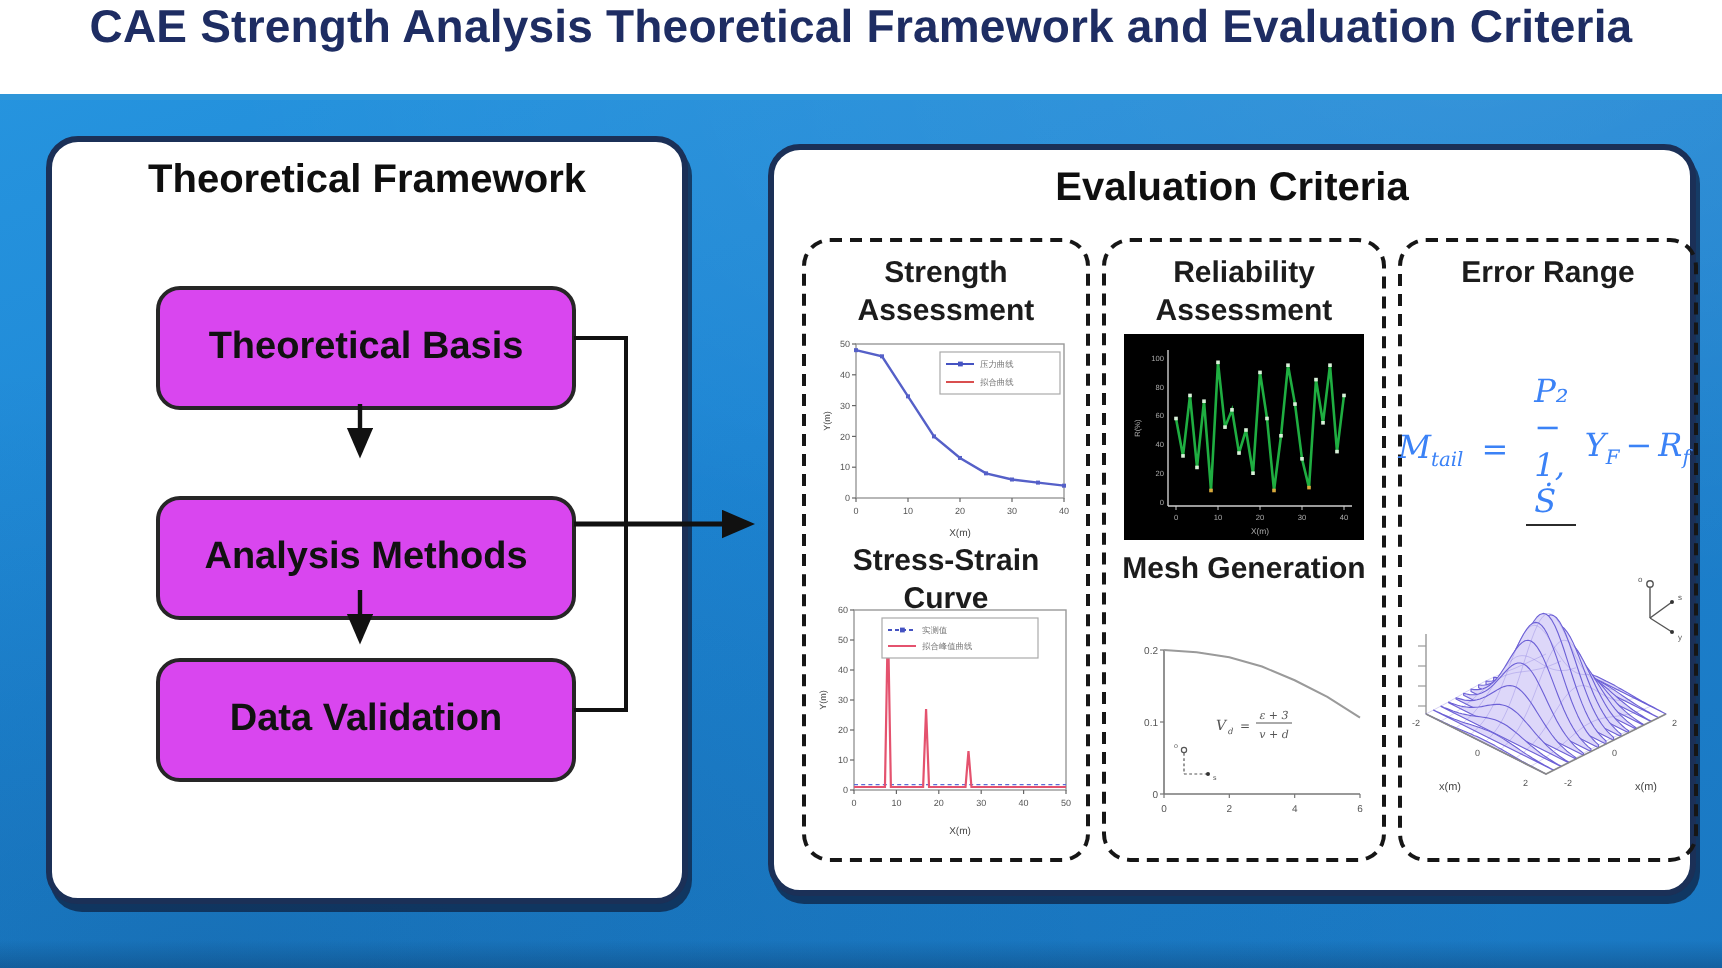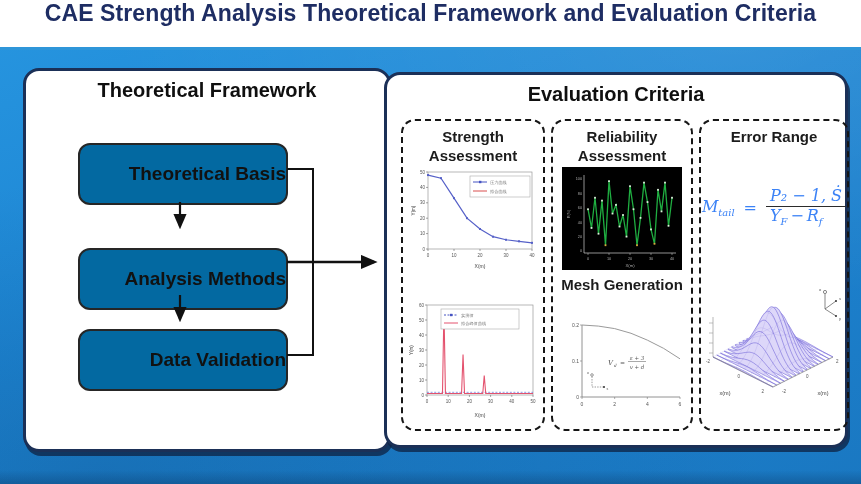--- a/index.html
+++ b/index.html
@@ -9,43 +9,43 @@
       radial-gradient(120% 90% at 85% 8%, rgba(255,255,255,0.10), rgba(255,255,255,0) 60%),
       radial-gradient(140% 110% at 12% 98%, rgba(0,30,70,0.16), rgba(0,0,0,0) 55%),
       linear-gradient(160deg,#2796e0 0%, #1d85d3 45%, #1a78c2 100%);}
   .stage::after{content:"";position:absolute;left:0;right:0;bottom:0;height:14px;
     background:linear-gradient(rgba(10,60,110,0), rgba(8,52,96,0.35));pointer-events:none;}
   .titlebar{position:absolute;left:0;top:0;width:861px;height:47px;background:#ffffff;
     border-bottom:3px solid #2f96d9;display:flex;align-items:flex-start;justify-content:center;}
   .titlebar h1{margin:0;font-size:23px;font-weight:700;color:#1e2d63;letter-spacing:0.1px;}
   .panel{position:absolute;background:#ffffff;border:3px solid #1b3057;border-radius:16px;
     box-shadow:2px 4px 0 rgba(13,34,66,0.75);}
-  .panel-left{left:23px;top:68px;width:315px;height:378px;padding-left:47px;}
+  .panel-left{left:23px;top:68px;width:315px;height:378px;}
   .panel-right{left:384px;top:72px;width:458px;height:370px;}
   .panel h2{position:absolute;left:0;right:0;top:8px;margin:0;text-align:center;
     font-size:20px;font-weight:700;color:#0f0f0f;}
-  .node{position:absolute;left:52px;width:206px;height:58px;background:#0369a1;
-    border:2.5px solid #262626;border-radius:12px;display:flex;align-items:center;justify-content:flex-end;
+  .node{position:absolute;left:52px;width:206px;height:58px;background:#d946ef;
+    border:2.5px solid #262626;border-radius:12px;display:flex;align-items:center;justify-content:center;
     font-size:19px;font-weight:600;color:#111;}
   .node.n1{top:72px;} .node.n2{top:165px;margin-top:12px;} .node.n3{top:258px;}
   .dash-box{position:absolute;top:44px;height:308px;border:2.6px dashed #161616;border-radius:14px;}
   .db-a{left:14px;width:140px;} .db-b{left:164px;width:138px;} .db-c{left:312px;width:146px;}
   .sec-title,.sec-caption{position:absolute;left:0;right:0;text-align:center;
     font-size:15px;font-weight:700;color:#1c1c1c;line-height:19px;}
   .sec-title{top:6px;}
   .chart{position:absolute;}
   .c0{left:7px;top:46px;} .c1{left:4px;top:176px;}
   .c2{left:9px;top:46px;} .c3{left:5px;top:196px;}
   .c4{left:-4px;top:158px;}
   .cap-a{top:150px;} .cap-b{top:154px;}
   .formula-row{position:absolute;top:66px;left:0;right:0;display:flex;align-items:center;justify-content:center;
     gap:6px;font-family:"DejaVu Serif",serif;font-size:16px;color:#3b82f6;}
   .it{font-style:italic;}
   sub{font-size:62%;}
-  .frac{display:inline-flex;flex-direction:column;align-items:flex-start;line-height:1.15;}
+  .frac{display:inline-flex;flex-direction:row;align-items:center;line-height:1.15;}
   .frac .num{border-bottom:1.4px solid #2b2b2b;padding:0 4px 1px;}
   .frac .den{padding:0 4px;}
   .f-op{margin:0 3px;}
   .connectors{position:absolute;left:0;top:0;pointer-events:none;}
 </style>
 </head>
 <body>
 
 <div class="stage">
 
@@ -110,20 +110,21 @@
             <rect x="95" y="71.76" width="2" height="2" fill="#5560c8"></rect>
             <rect x="108" y="73.3" width="2" height="2" fill="#5560c8"></rect>
             <rect x="121" y="74.84" width="2" height="2" fill="#5560c8"></rect>
             <rect x="60" y="9" width="60" height="21" fill="#fff" stroke="#aaa" stroke-width="0.6"></rect>
             <line x1="63" y1="15" x2="77" y2="15" stroke="#4553c2" stroke-width="1"></line>
             <rect x="69" y="13.8" width="2.4" height="2.4" fill="#4553c2"></rect>
             <text x="80" y="16.6" font-size="4.2" fill="#777">压力曲线</text>
             <line x1="63" y1="24" x2="77" y2="24" stroke="#d94f4f" stroke-width="1"></line>
             <text x="80" y="25.6" font-size="4.2" fill="#777">拟合曲线</text>
           </svg></div>
+      <div class="sec-caption cap-a">Stress-Strain Curve</div>
       <div class="chart c1"><svg xmlns="http://www.w3.org/2000/svg" width="132" height="122" viewBox="0 0 132 122">
             <rect x="20" y="8" width="106" height="90" fill="#fff" stroke="#999" stroke-width="0.7"></rect>
             <line x1="20" y1="98" x2="20" y2="100" stroke="#666" stroke-width="0.6"></line>
             <text x="20" y="106" font-size="4.5" fill="#555" text-anchor="middle">0</text>
             <line x1="41.2" y1="98" x2="41.2" y2="100" stroke="#666" stroke-width="0.6"></line>
             <text x="41.2" y="106" font-size="4.5" fill="#555" text-anchor="middle">10</text>
             <line x1="62.400000000000006" y1="98" x2="62.400000000000006" y2="100" stroke="#666" stroke-width="0.6"></line>
             <text x="62.400000000000006" y="106" font-size="4.5" fill="#555" text-anchor="middle">20</text>
             <line x1="83.6" y1="98" x2="83.6" y2="100" stroke="#666" stroke-width="0.6"></line>
             <text x="83.6" y="106" font-size="4.5" fill="#555" text-anchor="middle">30</text>

